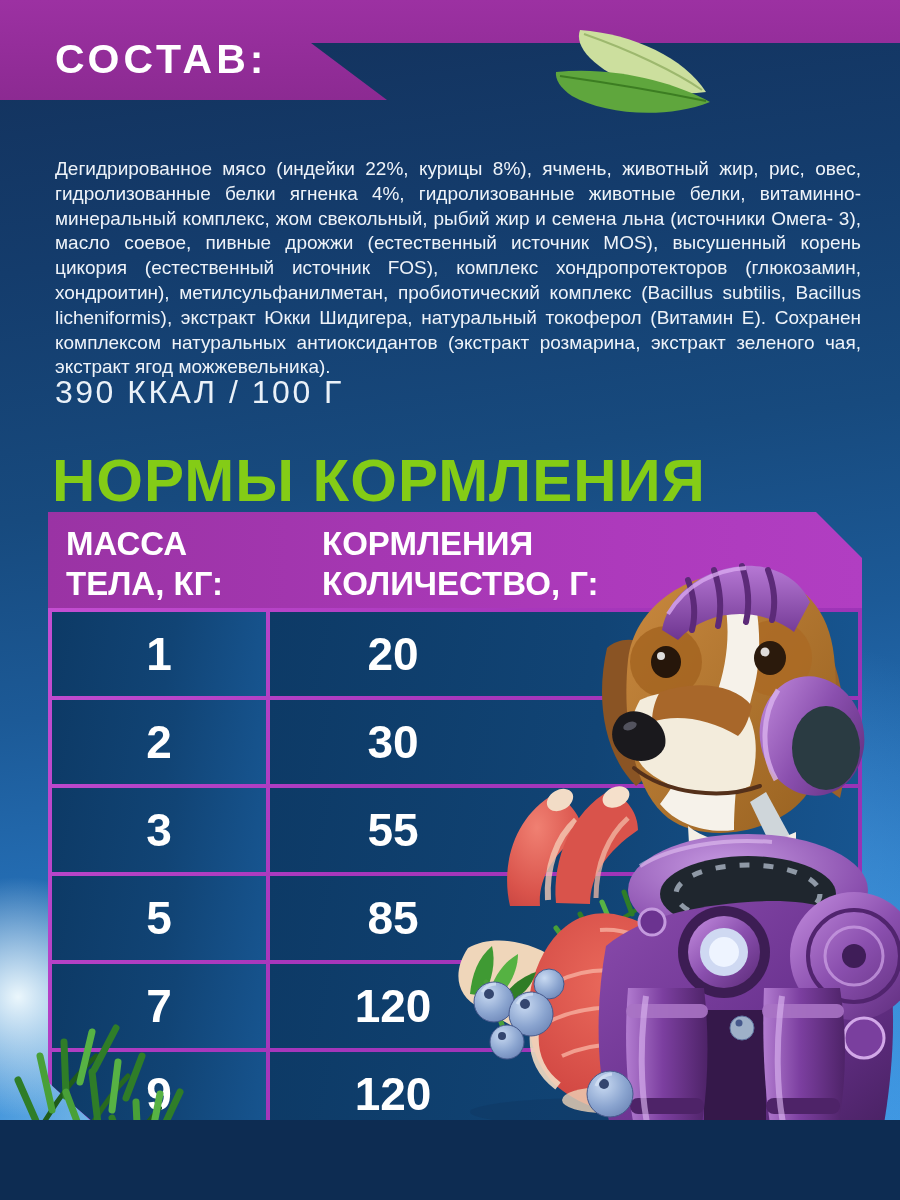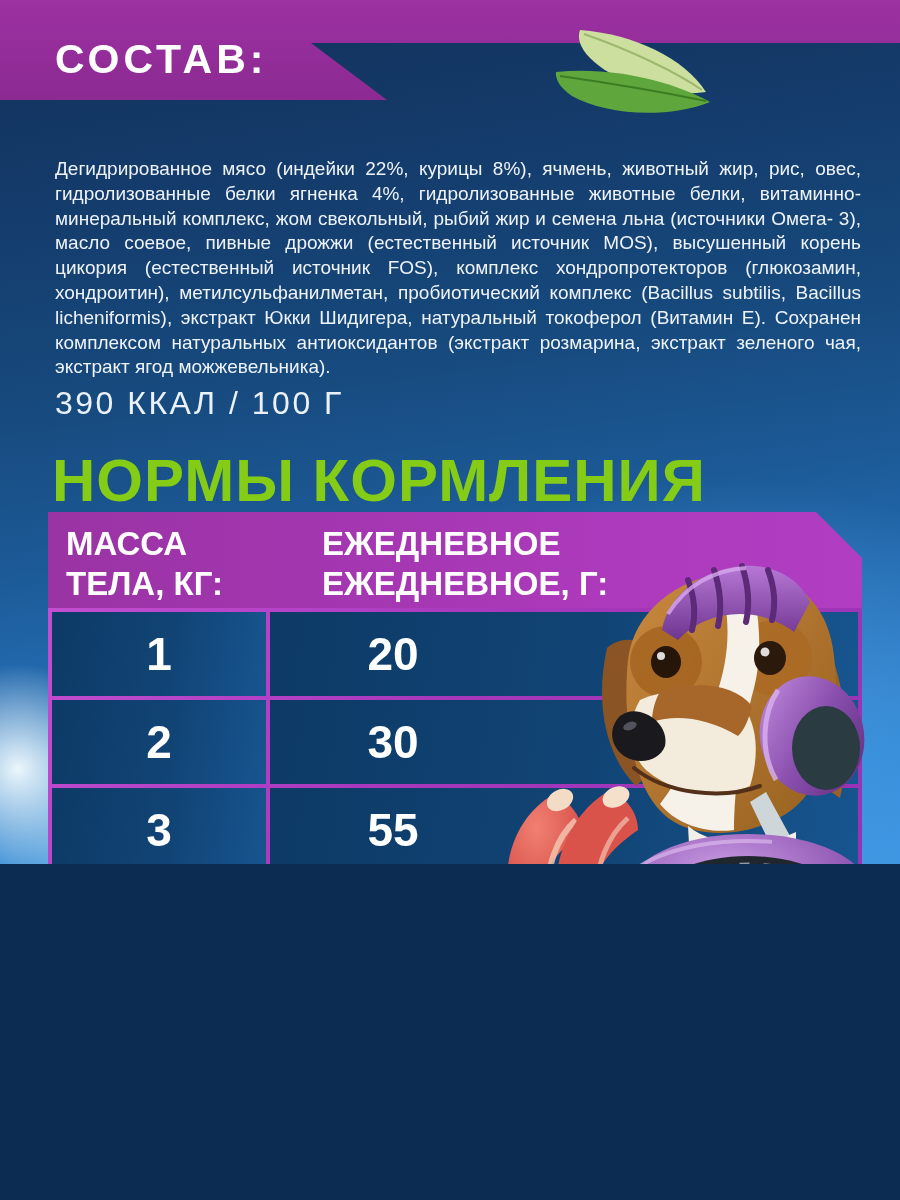--- a/index.html
+++ b/index.html
@@ -1,35 +1,35 @@
 <!DOCTYPE html>
 <html><head>
 <meta charset="utf-8">
 <style>
   html,body{margin:0;padding:0;background:#0d2c52;}
-  #canvas{position:relative;width:900px;height:864px;overflow:hidden;
+  #canvas{position:relative;width:900px;height:1120px;overflow:hidden;
     font-family:"Liberation Sans","DejaVu Sans",sans-serif;}
   .bg{position:absolute;inset:0;
     background:
       radial-gradient(circle at 2% 89%, rgba(245,253,255,.95) 0%, rgba(245,253,255,0) 9%),
       radial-gradient(circle at 14% 100%, rgba(190,232,250,.55) 0%, rgba(190,232,250,0) 13%),
       radial-gradient(circle at 65% 69%, rgba(205,240,255,.50) 0%, rgba(205,240,255,0) 10%),
       radial-gradient(ellipse 55% 35% at 80% 80%, rgba(95,175,240,.45) 0%, rgba(95,175,240,0) 70%),
       linear-gradient(172deg,#13305a 0%,#143c6c 22%,#174a7e 42%,#1c5a97 58%,#2570b8 74%,#3188d5 88%,#3f97e2 100%);}
   
   .banner{position:absolute;left:0;top:0;width:900px;height:100px;
     background:linear-gradient(180deg,#9c31a2 0%,#8c2a92 100%);
     clip-path:polygon(0 0,900px 0,900px 43px,311px 43px,387px 100px,0 100px);}
   .banner h1{margin:0;position:absolute;left:55px;top:36px;color:#fff;
     font-size:41px;font-weight:700;letter-spacing:4px;}
   .ingredients{position:absolute;left:55px;top:138px;width:806px;color:#eef3f9;
     font-size:19px;line-height:24.8px;text-align:justify;text-justify:inter-word;}
   .energy{position:absolute;left:55px;top:369px;color:#fff;}
   .energy .e-h{font-size:33px;font-weight:700;letter-spacing:1px;}
-  .energy .e-v{font-size:32px;font-weight:400;letter-spacing:2.5px;margin-top:16px;color:#eaf1f8;}
+  .energy .e-v{font-size:32px;font-weight:400;letter-spacing:2.5px;margin-top:5px;color:#eaf1f8;}
   .feeding-title{position:absolute;left:52px;top:446px;color:#84cc16;
     font-size:60px;font-weight:700;letter-spacing:1px;}
   
   .tbl{position:absolute;left:48px;top:512px;width:814px;}
   .thead{position:relative;height:96px;color:#fff;
     background:linear-gradient(90deg,#9a33a4 0%,#ad3abc 70%,#b13ec2 100%);
     clip-path:polygon(0 0,768px 0,100% 46px,100% 100%,0 100%);
     display:flex;align-items:flex-start;padding-top:12px;box-sizing:border-box;}
   .th{font-size:33px;font-weight:700;line-height:40px;}
   .th1{width:216px;padding-left:18px;}
@@ -61,21 +61,21 @@
 
   <div class="energy">
     <div class="e-v">390 ККАЛ / 100 Г</div>
   </div>
 
   <div class="feeding-title">НОРМЫ КОРМЛЕНИЯ</div>
 
   <div class="tbl">
     <div class="thead">
       <div class="th th1">МАССА ТЕЛА, КГ:</div>
-      <div class="th th2">ЕЖЕДНЕВНОЕ ЕЖЕДНЕВНОЕ, Г:</div>
+      <div class="th th2">КОРМЛЕНИЯ КОЛИЧЕСТВО, Г:</div>
     </div>
     <div class="rows">
       <div class="row">
         <div class="cell c1">1</div>
         <div class="cell c2">
             <span>20</span>
           </div>
       </div>
       <div class="row">
         <div class="cell c1">2</div>

